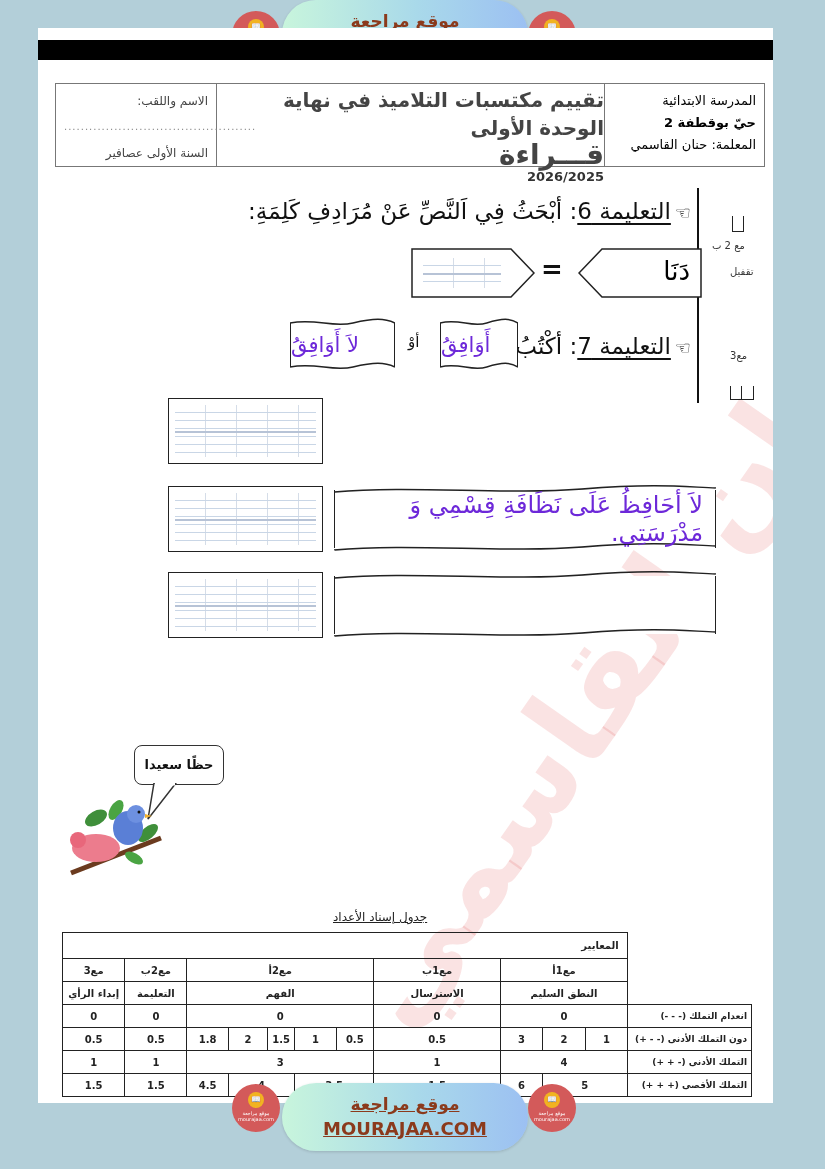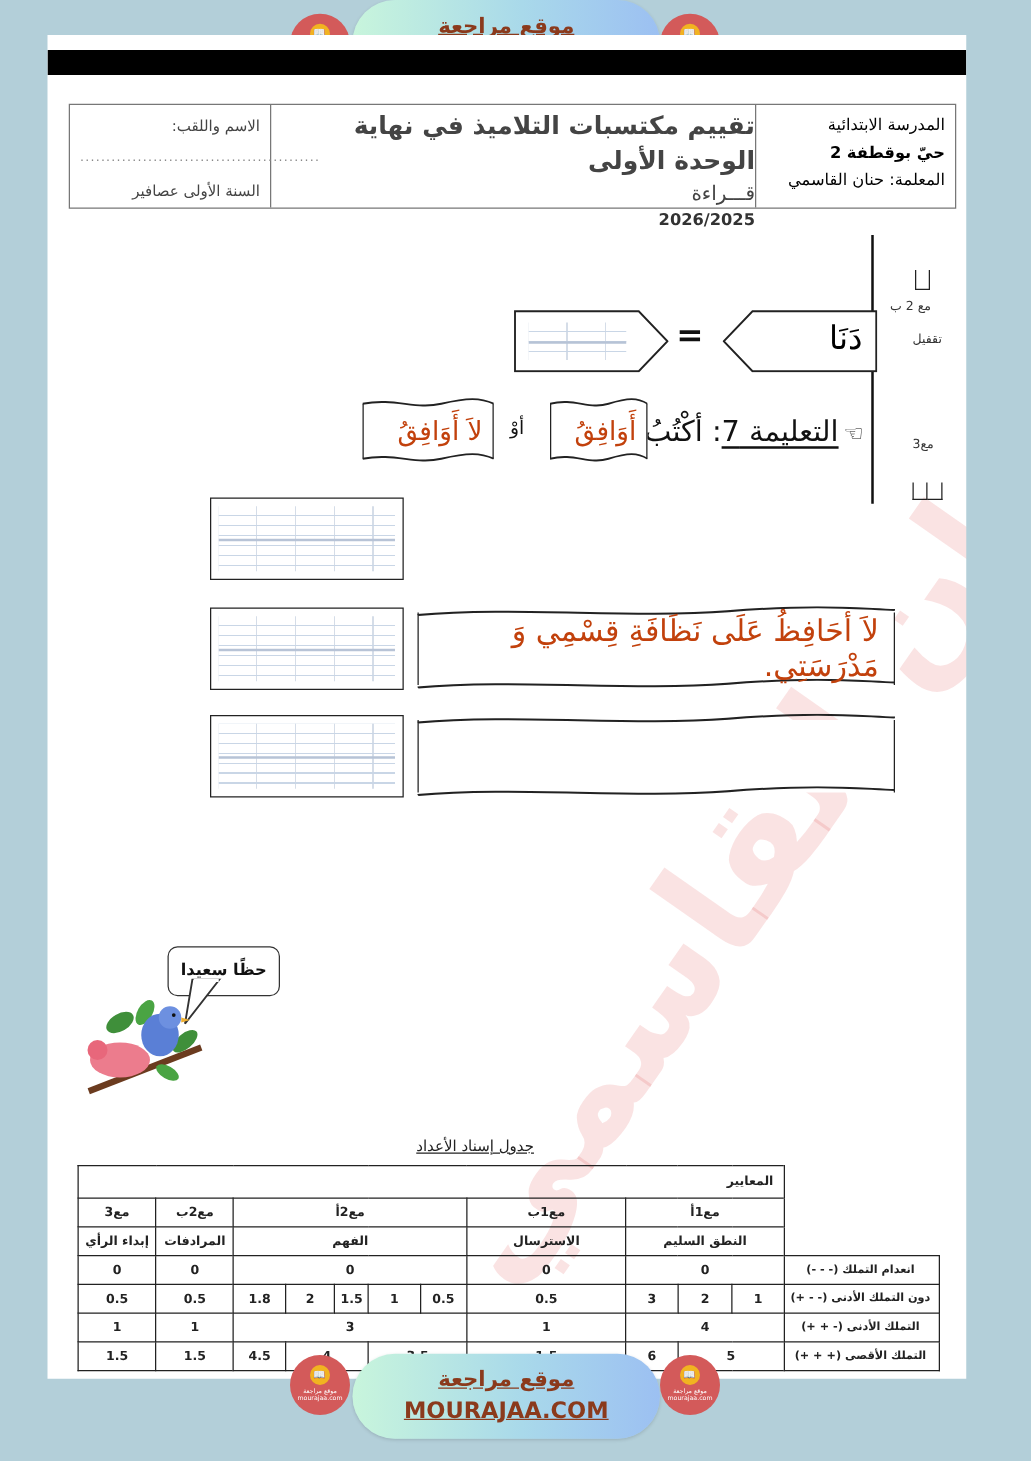--- a/index.html
+++ b/index.html
@@ -17,21 +17,21 @@
 
     
     .hdr {
       position: absolute; left: 17px; top: 55px; width: 710px; height: 84px;
       border: 1px solid #777; display: flex; direction: rtl;
     }
     .hdr > div { height: 100%; position: relative; }
     .hdr-right { width: 160px; border-left: 1px solid #777; padding: 6px 8px; font-size: 13px; line-height: 22px; color: #000000; text-align: right; }
     .hdr-center { flex: 1; text-align: right; border-left: 1px solid #777; padding-top: 2px; }
     .hdr-center .t1 { font-size: 20px; font-weight: bold; color: #444; line-height: 28px; }
-    .hdr-center .t2 { font-size: 16px; font-weight: normal; color: #444; line-height: 26px; }
+    .hdr-center .t2 { font-size: 28px; font-weight: bold; color: #444; line-height: 26px; }
     .hdr-center .t3 { font-size: 13px; font-weight: bold; color: #333; line-height: 18px; }
     .hdr-left { width: 160px; padding: 4px 8px; font-size: 12px; color: #444; text-align: right; line-height: 26px; }
     .dots { letter-spacing: 1px; color: #888; font-size: 10px; direction: ltr; text-align: left; }
 
     
     .vline { position: absolute; left: 659px; top: 160px; width: 2px; height: 215px; background: #111; }
     .margin-col { position: absolute; left: 662px; top: 160px; width: 73px; height: 220px; }
     .box-tick { position: absolute; border: 1.5px solid #222; border-top: none; }
     .mlabel { position: absolute; font-size: 10px; color: #333; direction: rtl; }
 
@@ -44,52 +44,52 @@
     .grid-lines {
       position: absolute; inset: 6px;
       background:
         repeating-linear-gradient(to bottom, transparent 0 7px, #c9d6e6 7px 8px),
         repeating-linear-gradient(to right, transparent 0 30px, #d5dde8 30px 31px);
     }
     .grid-lines .mid { position: absolute; left: 0; right: 0; top: 50%; height: 2px; background: #b7c3d6; }
 
     .wavy {
       position: absolute; background: #fff; border-left: 1.5px solid #222; border-right: 1.5px solid #222;
-      display: flex; align-items: center; justify-content: flex-start; padding-right: 12px;
-      direction: rtl; font-size: 24px; color: #c2410c;
+      display: flex; align-items: center; justify-content: flex-end; padding-right: 12px;
+      direction: rtl; font-size: 24px; color: #6d28d9;
     }
     .wavy svg { position: absolute; left: -1px; width: calc(100% + 2px); height: 10px; }
     .wavy .top { top: -5px; }
     .wavy .bot { bottom: -5px; }
     .wavy span { position: relative; z-index: 1; }
 
     .eq { position: absolute; font-size: 26px; font-weight: bold; color: #111; }
 
     .watermark {
       position: absolute; left: 150px; top: 560px; font-size: 120px; font-weight: bold;
       color: rgba(220, 40, 40, 0.13); transform: rotate(-55deg); transform-origin: center;
       white-space: nowrap; direction: rtl; pointer-events: none;
     }
 
     
     .bubble {
       position: absolute; left: 96px; top: 717px; width: 90px; height: 40px;
       border: 1.5px solid #333; border-radius: 8px; background: #fff;
-      font-size: 13px; font-weight: bold; text-align: center; line-height: 38px; direction: rtl; color: #111; margin-top: 12px;
+      font-size: 13px; font-weight: bold; text-align: center; line-height: 38px; direction: rtl; color: #111;
     }
     .bird { position: absolute; left: 28px; top: 760px; width: 100px; height: 90px; }
 
     
     .gtitle { position: absolute; left: 295px; top: 882px; font-size: 12px; color: #222; text-decoration: underline; direction: rtl; }
     table.grade {
       position: absolute; left: 24px; top: 904px; width: 690px; border-collapse: collapse;
       font-size: 10px; font-weight: bold; color: #222; direction: rtl; table-layout: fixed;
     }
     table.grade td { border: 1.5px solid #222; text-align: center; height: 23px; padding: 0 2px; }
-    table.grade td.rowlbl { font-size: 9px; padding-right: 4px; margin-left: 45px; }
+    table.grade td.rowlbl { font-size: 9px; text-align: right; padding-right: 4px; margin-left: 45px; }
     table.grade td.empty-corner { border: none; border-left: 1.5px solid #222; }
     table.grade td.hdr-all { text-align: right; padding-right: 8px; height: 26px; }
 
     
     .badge-center {
       position: absolute; width: 246px; height: 68px; border-radius: 34px;
       background: linear-gradient(90deg, #c8f5dc 0%, #a9d9ea 55%, #9cc0f2 100%);
       text-align: center; color: #8b3a1c; font-weight: bold;
       box-shadow: 0 1px 3px rgba(0,0,0,0.15);
     }
@@ -149,20 +149,23 @@
   <div class="vline"></div>
   <div class="margin-col">
     <div class="box-tick" style="left:32px; top:28px; width:12px; height:16px;"></div>
     <div class="mlabel" style="left:12px; top:52px;">مع 2 ب</div>
     <div class="mlabel" style="left:30px; top:78px;">تقفيل</div>
     <div class="mlabel" style="left:30px; top:162px;">مع3</div>
     <div class="box-tick" style="left:30px; top:198px; width:12px; height:14px;"></div>
     <div class="box-tick" style="left:42px; top:198px; width:12px; height:14px; border-left:none;"></div>
   </div>
 
+  <div class="instr" style="right:82px; top:170px;">
+    <span class="hand">☜</span><span class="lbl">التعليمة 6</span><span>: أبْحَثُ فِي اَلنَّصِّ عَنْ مُرَادِفِ كَلِمَةِ:</span>
+  </div>
 
   <div style="position:absolute; left:373px; top:220px; width:124px; height:50px;">
     <svg width="124" height="50" viewBox="0 0 124 50" style="position:absolute;left:0;top:0;">
       <polygon points="1,1 100,1 123,25 100,49 1,49" fill="#fff" stroke="#222" stroke-width="1.5"></polygon>
     </svg>
     <div class="grid-lines" style="left:12px; top:10px; right:34px; bottom:10px;">
         <div class="mid"></div>
       </div>
   </div>
   <div class="eq" style="left:503px; top:226px;">=</div>
@@ -277,21 +280,21 @@
       <td>مع1ب</td>
       <td colspan="5">مع2أ</td>
       <td>مع2ب</td>
       <td>مع3</td>
     </tr>
     <tr>
       <td class="empty-corner"></td>
       <td colspan="3">النطق السليم</td>
       <td>الاسترسال</td>
       <td colspan="5">الفهم</td>
-      <td>المرادفات</td>
+      <td>التعليمة</td>
       <td>إبداء الرأي</td>
     </tr>
     <tr>
       <td class="rowlbl">انعدام التملك (- - -)</td>
       <td colspan="3">0</td>
       <td>0</td>
       <td colspan="5">0</td>
       <td>0</td>
       <td>0</td>
     </tr>

